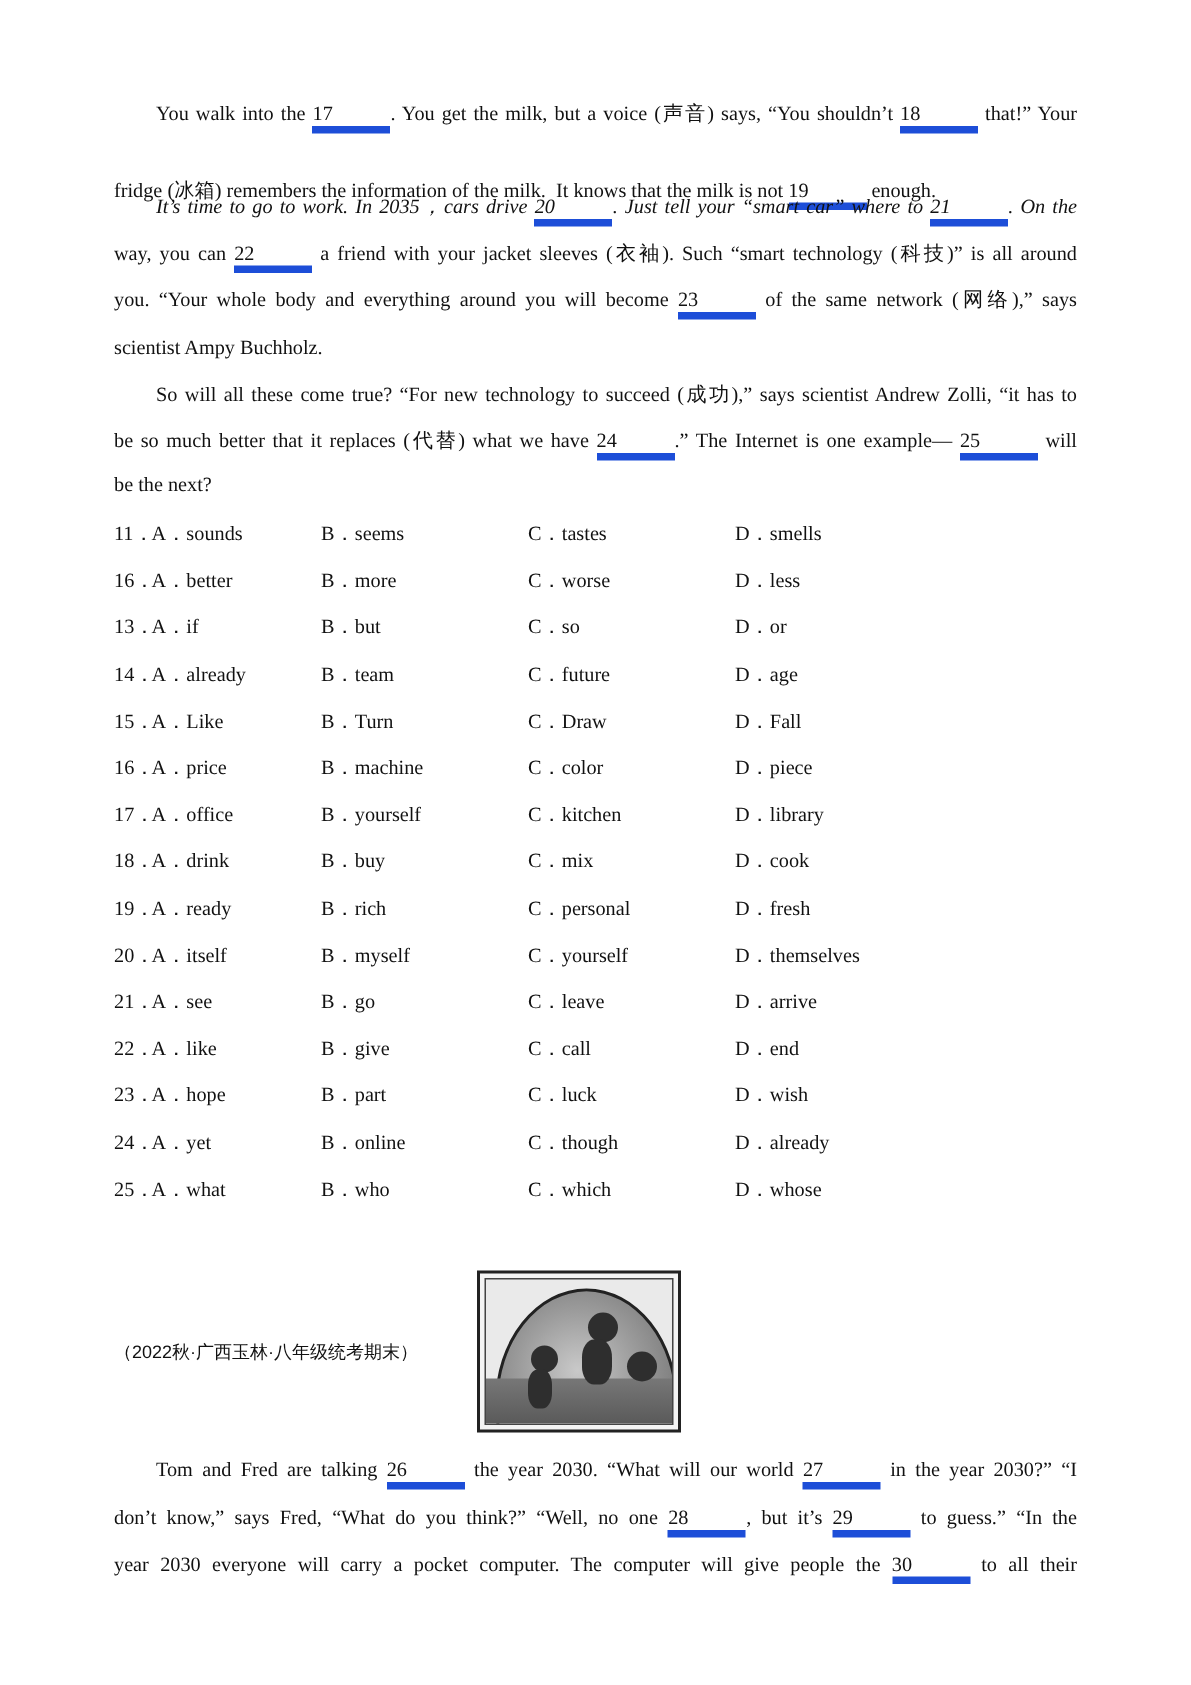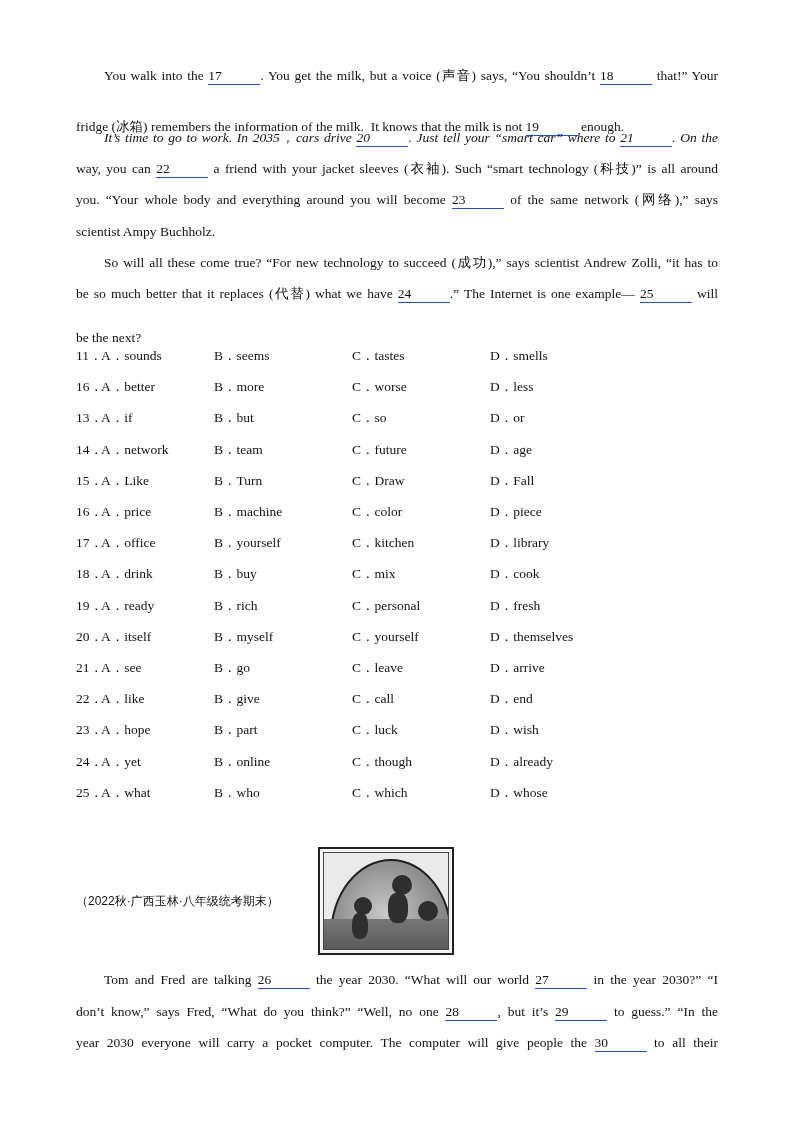--- a/index.html
+++ b/index.html
@@ -9,21 +9,21 @@
     color: #111; font-size: 13.5px;
   }
   .page { position: absolute; left: 0; top: 0; width: 794px; height: 1123px; }
   .para-line {
     position: absolute; left: 76px; width: 642px; height: 20px; line-height: 20px;
     white-space: nowrap; text-align: justify; text-align-last: justify;
   }
   .para-line.first { left: 104px; width: 614px; }
   .para-line.last { text-align-last: left; }
   .blank {
-    display: inline-block; border-bottom: 1px solid #1d4ed8; text-align: left;
+    display: inline-block; border-bottom: 5px solid #1d4ed8; text-align: left;
     line-height: 16px; height: 16px; vertical-align: baseline;
   }
   .opt-row { position: absolute; left: 76px; height: 20px; line-height: 20px; width: 560px; }
   .opt-row span { position: absolute; top: 0; white-space: nowrap; }
   .c-num { left: 0; }
   .c-a { left: 25px; }
   .c-b { left: 138px; }
   .c-c { left: 276px; }
   .c-d { left: 414px; }
   .source-label {
@@ -55,21 +55,21 @@
 <div class="page">
   <div id="passage1">
       <div class="para-line first" style="top: 66px;"><span style="white-space: pre;">You walk into the </span><span class="blank" style="width: 52px;">17</span><span style="white-space: pre;">. You get the milk, but a voice (声音) says, “You shouldn’t </span><span class="blank" style="width: 52px;">18</span><span style="white-space: pre;"> that!” Your</span></div>
       <div class="para-line last" style="top: 97px; margin-top: 20px;"><span style="white-space: pre;">fridge (冰箱) remembers the information of the milk.  It knows that the milk is not </span><span class="blank" style="width: 52px;">19</span><span style="white-space: pre;"> enough.</span></div>
       <div class="para-line first" style="top: 128px; font-style: italic;"><span style="white-space: pre;">It’s time to go to work. In 2035，cars drive </span><span class="blank" style="width: 52px;">20</span><span style="white-space: pre;">. Just tell your “smart car” where to </span><span class="blank" style="width: 52px;">21</span><span style="white-space: pre;">. On the</span></div>
       <div class="para-line" style="top: 159px;"><span style="white-space: pre;">way, you can </span><span class="blank" style="width: 52px;">22</span><span style="white-space: pre;"> a friend with your jacket sleeves (衣袖). Such “smart technology (科技)” is all around</span></div>
       <div class="para-line" style="top: 190px;"><span style="white-space: pre;">you. “Your whole body and everything around you will become </span><span class="blank" style="width: 52px;">23</span><span style="white-space: pre;"> of the same network (网络),” says</span></div>
       <div class="para-line last" style="top: 222px;"><span style="white-space: pre;">scientist Ampy Buchholz.</span></div>
       <div class="para-line first" style="top: 253px;"><span style="white-space: pre;">So will all these come true? “For new technology to succeed (成功),” says scientist Andrew Zolli, “it has to</span></div>
       <div class="para-line" style="top: 284px;"><span style="white-space: pre;">be so much better that it replaces (代替) what we have </span><span class="blank" style="width: 52px;">24</span><span style="white-space: pre;">.” The Internet is one example— </span><span class="blank" style="width: 52px;">25</span><span style="white-space: pre;"> will</span></div>
-      <div class="para-line last" style="top: 328px;"><span style="white-space: pre;">be the next?</span></div>
+      <div class="para-line last" style="top: 313px;"><span style="white-space: pre;">be the next?</span></div>
     </div>
   <div id="questions">
       <div class="opt-row" style="top: 346px;">
         <span class="c-num">11．</span>
         <span class="c-a">A．sounds</span>
         <span class="c-b">B．seems</span>
         <span class="c-c">C．tastes</span>
         <span class="c-d">D．smells</span>
       </div>
       <div class="opt-row" style="top: 377.2px;">
@@ -81,21 +81,21 @@
       </div>
       <div class="opt-row" style="top: 408.4px;">
         <span class="c-num">13．</span>
         <span class="c-a">A．if</span>
         <span class="c-b">B．but</span>
         <span class="c-c">C．so</span>
         <span class="c-d">D．or</span>
       </div>
       <div class="opt-row" style="top: 439.6px;">
         <span class="c-num">14．</span>
-        <span class="c-a">A．network</span>
+        <span class="c-a">A．already</span>
         <span class="c-b">B．team</span>
         <span class="c-c">C．future</span>
         <span class="c-d">D．age</span>
       </div>
       <div class="opt-row" style="top: 470.8px;">
         <span class="c-num">15．</span>
         <span class="c-a">A．Like</span>
         <span class="c-b">B．Turn</span>
         <span class="c-c">C．Draw</span>
         <span class="c-d">D．Fall</span>

